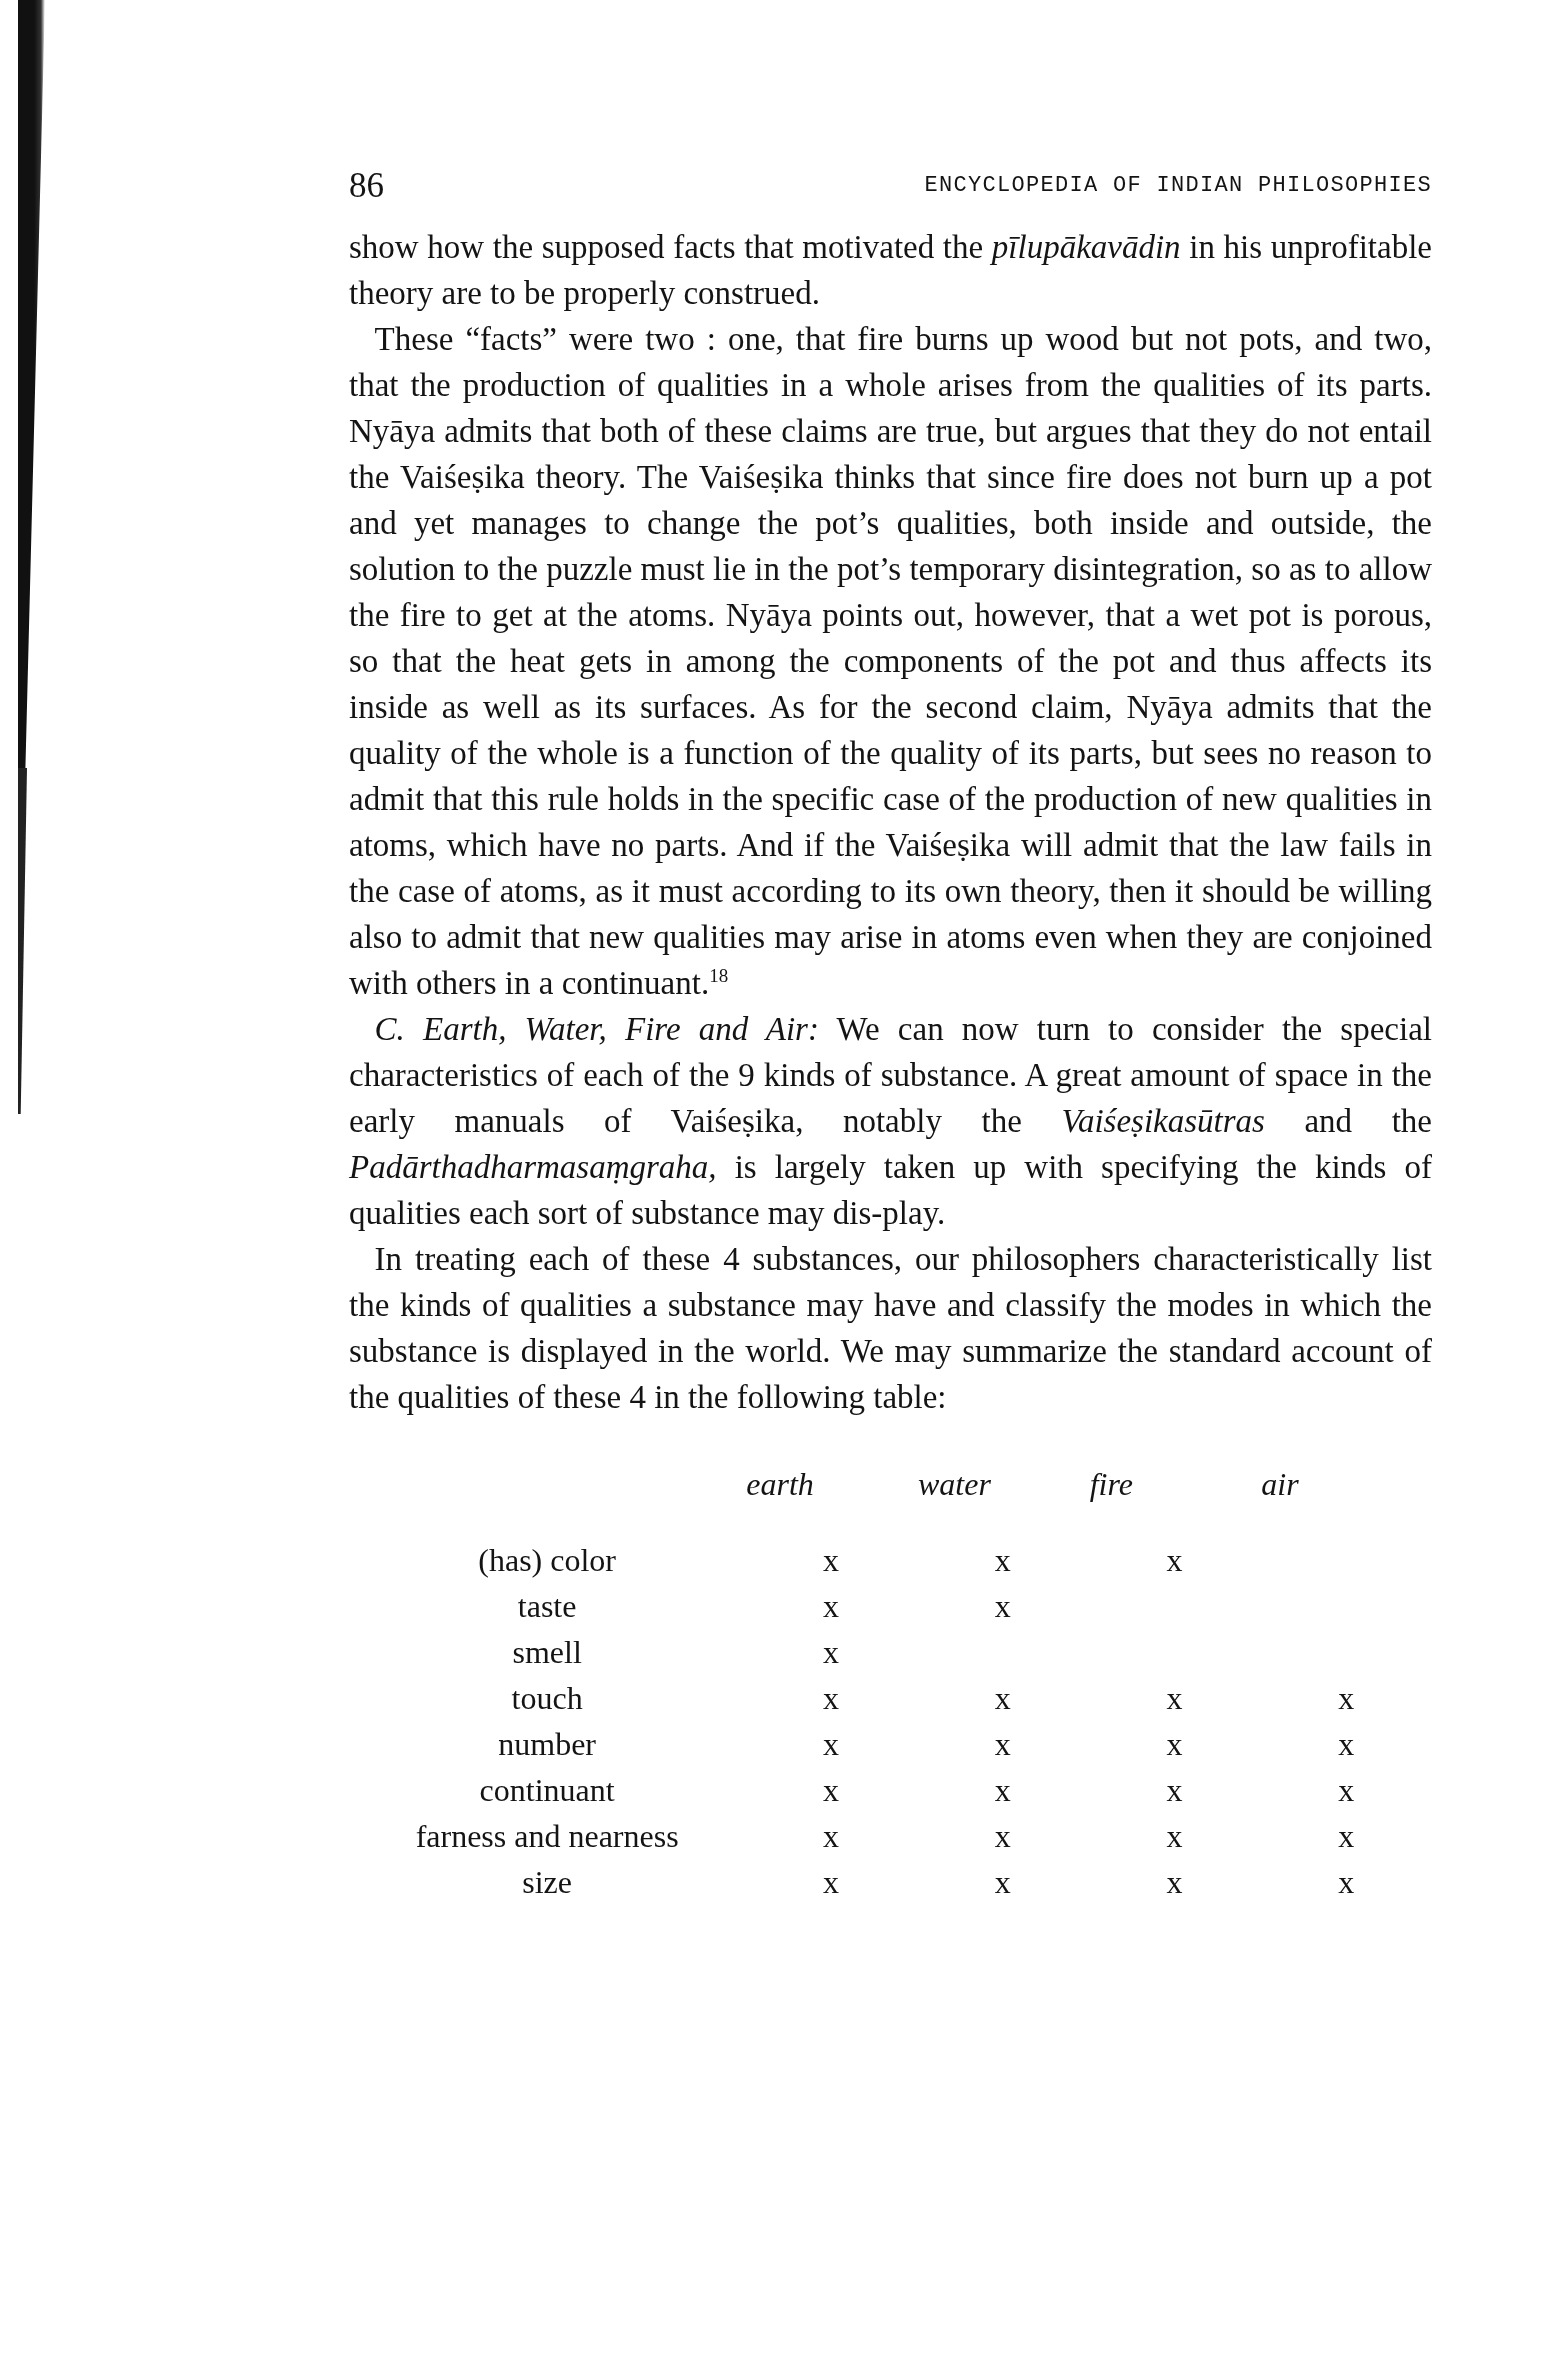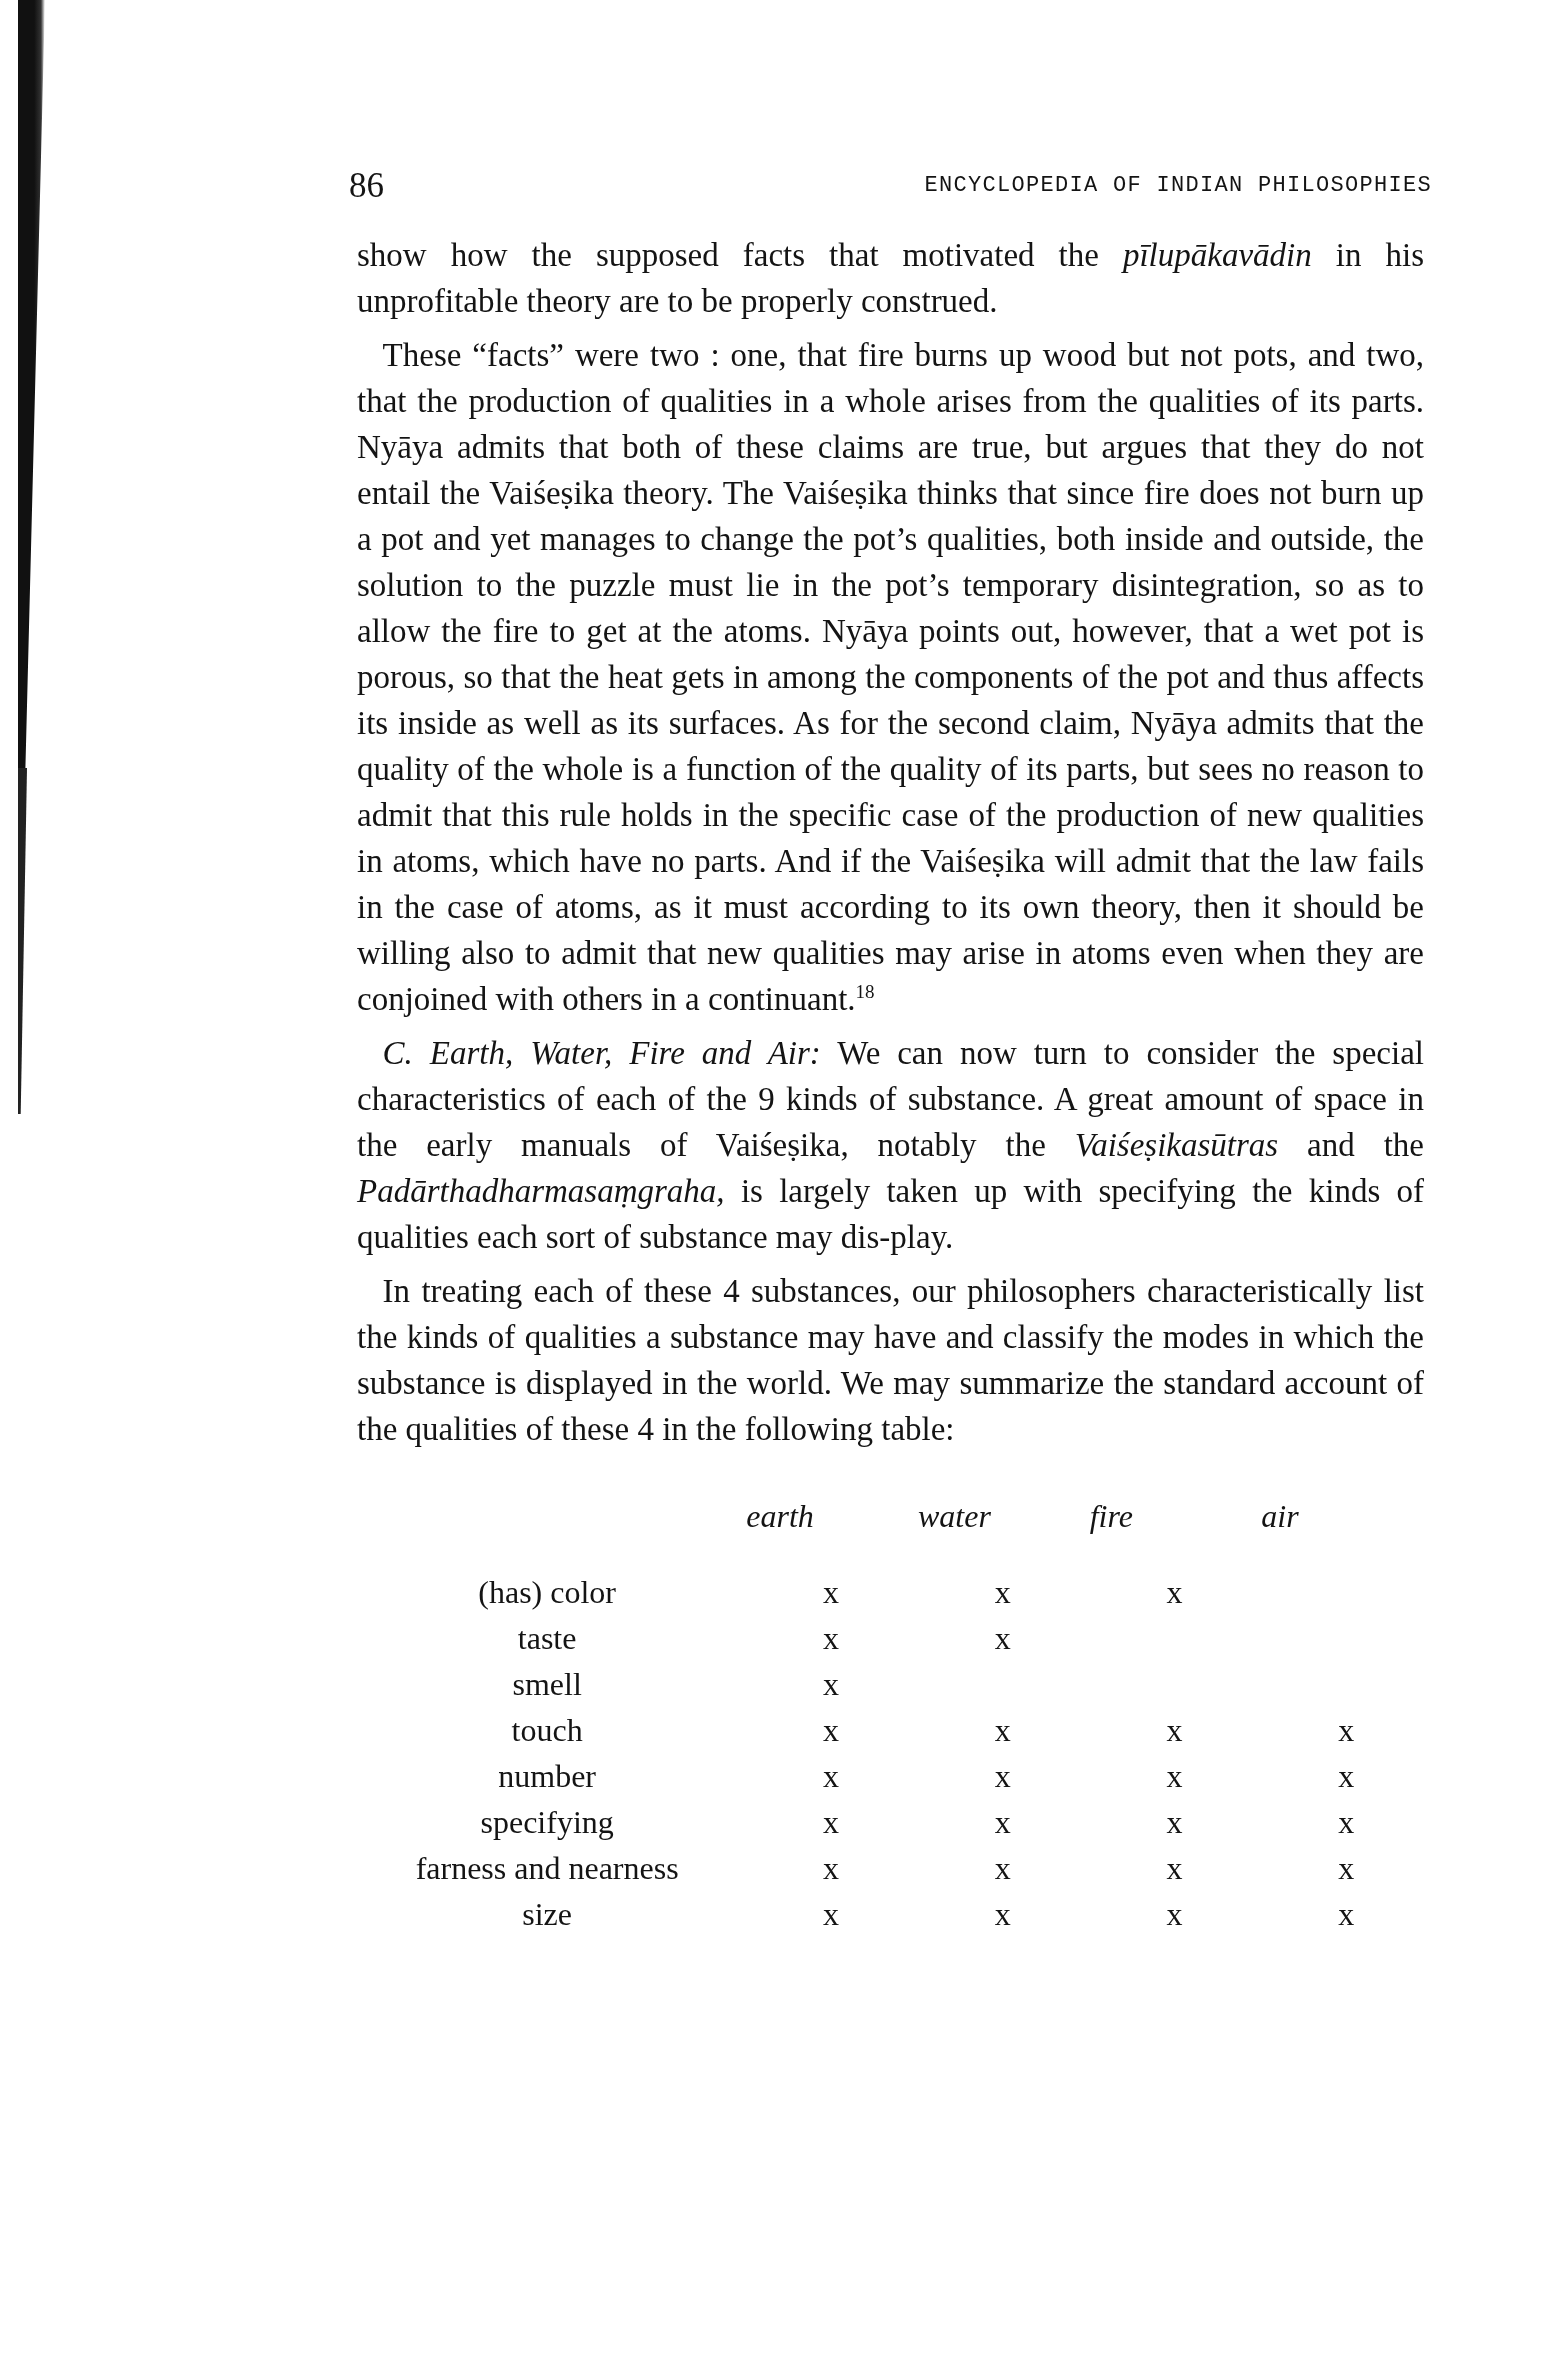--- a/index.html
+++ b/index.html
@@ -8,21 +8,21 @@
   .binding { position:absolute; left:18px; top:0; width:27px; height:794px;
              background:linear-gradient(90deg,#111 0%,#111 60%,#333 85%,rgba(0,0,0,0) 100%);
              clip-path:polygon(0 0,100% 0,55% 60%,25% 100%,0 100%); }
   .binding2 { position:absolute; left:18px; top:768px; width:9px; height:346px;
               background:#222; clip-path:polygon(0 0,100% 0,30% 100%,0 100%); }
   .page { position:absolute; left:349px; top:154px; width:1083px; }
   .running-head { position:relative; height:70px; }
   .folio { position:absolute; left:0; top:11.5px; font-size:35px; }
   .head-title { position:absolute; right:0; top:19px; font-size:22px; letter-spacing:1.3px;font-family:Liberation Mono, monospace; }
   .body { font-size:33px; line-height:46px; text-align:justify; }
-  .body p { margin:8px; text-indent:0; }
+  .body p { margin:0; text-indent:0; }
   .body p.indent { text-indent:25.6px; }
   em { font-style:italic; }
   sup { font-size:19px; line-height:0; }
   table.qualities { margin-top:45px; border-collapse:collapse; font-size:32px; width:1083px; }
   table.qualities th { font-style:italic; font-weight:normal; height:70px; vertical-align:top; text-align:left; }
   table.qualities td { height:46px; padding:0; }
   table.qualities td.label { text-align:center; width:397px; }
   table.qualities td.mark { text-align:center; width:172px; }
 </style>
 </head>
@@ -84,21 +84,21 @@
           <td class="mark">x</td>
         </tr>
         <tr>
           <td class="label">number</td>
           <td class="mark">x</td>
           <td class="mark">x</td>
           <td class="mark">x</td>
           <td class="mark">x</td>
         </tr>
         <tr>
-          <td class="label">specifying</td>
+          <td class="label">continuant</td>
           <td class="mark">x</td>
           <td class="mark">x</td>
           <td class="mark">x</td>
           <td class="mark">x</td>
         </tr>
         <tr>
           <td class="label">farness and nearness</td>
           <td class="mark">x</td>
           <td class="mark">x</td>
           <td class="mark">x</td>

